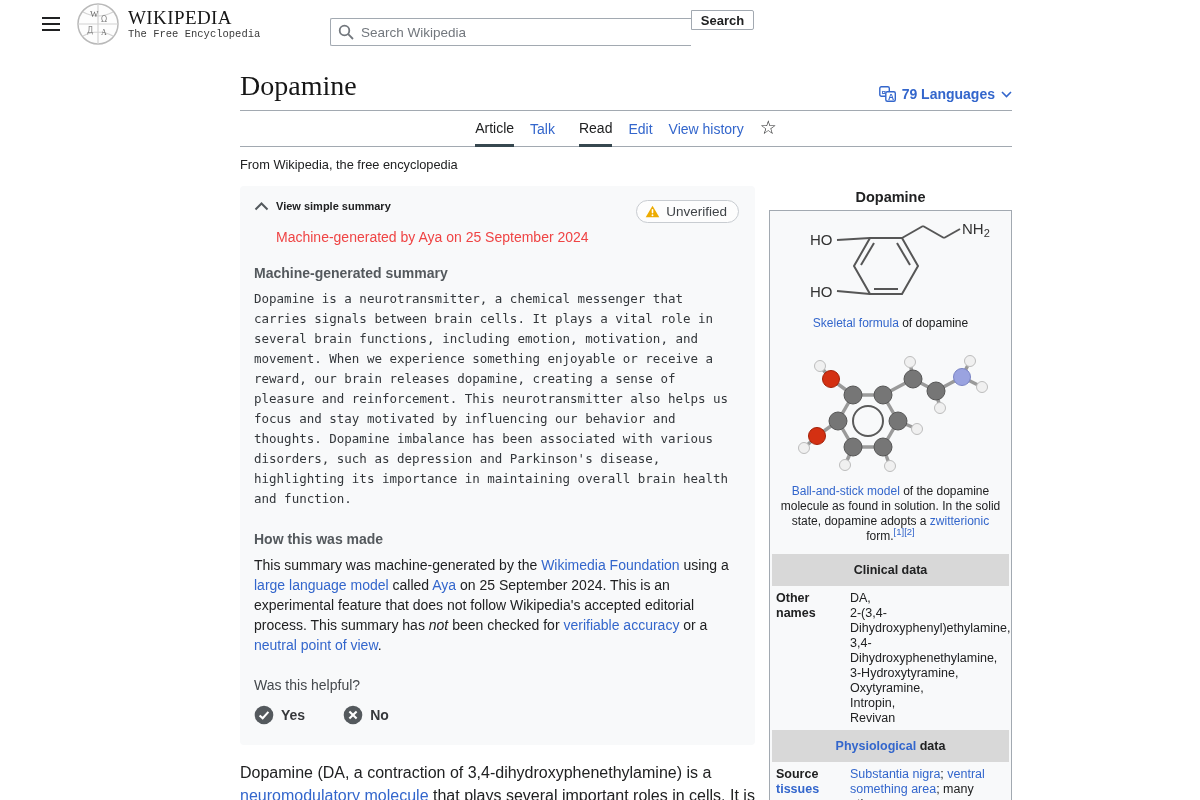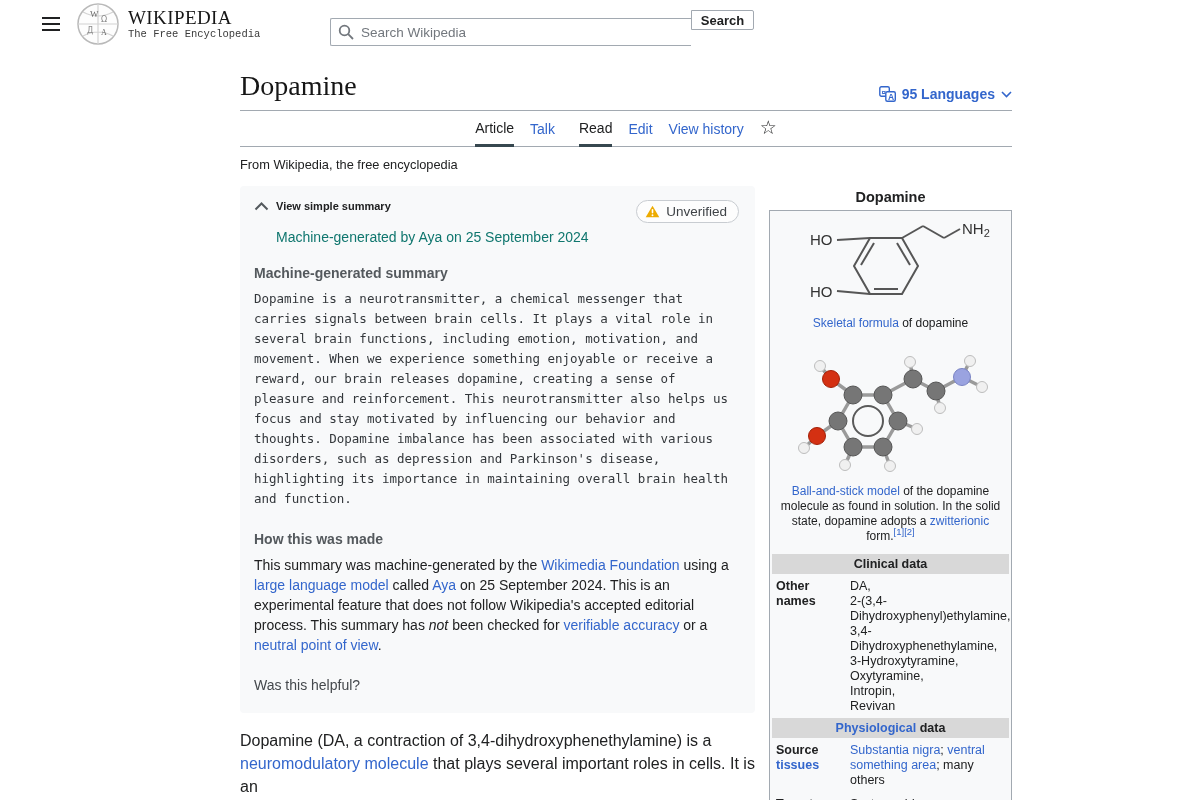--- a/index.html
+++ b/index.html
@@ -53,38 +53,38 @@
   .info-col { width:243px; font-size:12.5px; }
 
   
   .sumcard { background:#f8f9fa; border-radius:4px; padding:14px 16px 20px 14px; }
   .sum-head { display:flex; justify-content:space-between; align-items:flex-start; }
   .sum-toggle { display:flex; align-items:center; gap:7px; background:none; border:none;
     cursor:pointer; font-family:"Liberation Sans","DejaVu Sans",sans-serif; }
   .sum-toggle .t { font-size:11px; font-weight:bold; color:#202122; }
   .badge { display:flex; align-items:center; gap:6px; border:1px solid #c8ccd1; background:#fdfdfd;
     border-radius:13px; padding:3px 11px 3px 8px; font-size:13.5px; color:#3f4347; }
-  .byline { margin:6px 0 0 22px; font-size:14px; color:#0f766e; }
+  .byline { margin:6px 0 0 22px; font-size:14px; color:#ef4444; }
   .sum-h4 { margin:20px 0 8px; font-size:14px; color:#54595d; }
   .mono { font-family:"DejaVu Sans Mono","Liberation Mono",monospace; font-size:12.5px;
     line-height:20px; color:#33373b; }
   .howp { font-size:14px; line-height:20px; color:#202122; margin-top:6px; }
   .helpful { margin-top:22px; font-size:14px; color:#44484c; }
   .fbrow { margin-top:12px; display:flex; gap:38px; align-items:center; }
   .fbbtn { display:flex; align-items:center; gap:7px; background:none; border:none; cursor:pointer;
     font-weight:bold; font-size:14px; color:#36383b; font-family:"Liberation Sans","DejaVu Sans",sans-serif; }
 
   .intro { margin-top:16px; font-size:16px; line-height:23px; }
 
   
   .ib-title { text-align:center; font-weight:bold; font-size:14.5px; margin:3px 0 5px; }
   .ib-box { border:1px solid #a2a9b1; background:#f8f9fa; padding:2px; line-height:16px; }
   .ib-img { text-align:center; padding-top:8px; }
   .ib-cap { font-size:12px; line-height:15px; text-align:center; padding:3px 8px 10px; color:#202122; }
-  .ib-header { background:#d8d8d8; text-align:center; font-weight:bold; padding:2px 0; font-size:12.5px; }
+  .ib-header { background:#d8d8d8; text-align:center; font-weight:bold; padding:8px 0; font-size:12.5px; }
   .ib-row { display:flex; padding:5px 2px 4px 4px; }
   .ib-label { width:74px; flex:none; font-weight:bold; line-height:15px; }
   .ib-val { flex:1; line-height:15px; }
 </style>
 </head>
 <body>
 
 <div class="topbar">
   <button class="hamburger">
     <svg width="18" height="18" viewBox="0 0 18 18">
@@ -127,21 +127,21 @@
 
   <div class="title-row">
     <h1 class="page-title">Dopamine</h1>
     <button class="lang-btn">
       <svg width="17" height="16" viewBox="0 0 17 16">
         <rect x="0.8" y="0.8" width="9.5" height="9.5" rx="1.5" fill="none" stroke="#3366cc" stroke-width="1.4"></rect>
         <text x="2.6" y="8.6" font-size="8" fill="#3366cc" font-weight="bold" font-family="Liberation Sans,sans-serif">¤</text>
         <rect x="6.8" y="5.8" width="9.5" height="9.5" rx="1.5" fill="#fff" stroke="#3366cc" stroke-width="1.4"></rect>
         <text x="9.0" y="13.6" font-size="8.5" fill="#3366cc" font-weight="bold" font-family="Liberation Sans,sans-serif">A</text>
       </svg>
-      <span>95 Languages</span>
+      <span>79 Languages</span>
       <svg width="11" height="7" viewBox="0 0 11 7">
         <polyline points="1,1 5.5,5.5 10,1" fill="none" stroke="#3366cc" stroke-width="1.6"></polyline>
       </svg>
     </button>
   </div>
   <div class="title-hr"></div>
 
   <div class="tabs-row">
     <div class="tabs-left">
       <span class="tab active">Article</span>
@@ -180,20 +180,37 @@
         </div>
         <div class="byline">Machine-generated by Aya on 25 September 2024</div>
 
         <div class="sum-h4 b">Machine-generated summary</div>
         <div class="mono">Dopamine is a neurotransmitter, a chemical messenger that carries signals between brain cells. It plays a vital role in several brain functions, including emotion, motivation, and movement. When we experience something enjoyable or receive a reward, our brain releases dopamine, creating a sense of pleasure and reinforcement. This neurotransmitter also helps us focus and stay motivated by influencing our behavior and thoughts. Dopamine imbalance has been associated with various disorders, such as depression and Parkinson's disease, highlighting its importance in maintaining overall brain health and function.</div>
 
         <div class="sum-h4 b" style="margin-top:22px">How this was made</div>
         <div class="howp"><span>This summary was machine-generated by the </span><a href="#" class="lnk">Wikimedia Foundation</a><span> using a </span><a href="#" class="lnk">large language model</a><span> called </span><a href="#" class="lnk">Aya</a><span> on 25 September 2024. This is an experimental feature that does not follow Wikipedia's accepted editorial process. This summary has </span><span class="it">not</span><span> been checked for </span><a href="#" class="lnk">verifiable accuracy</a><span> or a </span><a href="#" class="lnk">neutral point of view</a><span>.</span></div>
 
         <div class="helpful">Was this helpful?</div>
+        <div class="fbrow">
+          <button class="fbbtn">
+            <svg width="20" height="20" viewBox="0 0 20 20">
+              <circle cx="10" cy="10" r="9.3" fill="#54595d"></circle>
+              <polyline points="5.6,10.4 8.7,13.3 14.4,6.9" fill="none" stroke="#fff" stroke-width="2.1"></polyline>
+            </svg>
+            <span>Yes</span>
+          </button>
+          <button class="fbbtn">
+            <svg width="20" height="20" viewBox="0 0 20 20">
+              <circle cx="10" cy="10" r="9.3" fill="#54595d"></circle>
+              <line x1="6.4" y1="6.4" x2="13.6" y2="13.6" stroke="#fff" stroke-width="2.1"></line>
+              <line x1="13.6" y1="6.4" x2="6.4" y2="13.6" stroke="#fff" stroke-width="2.1"></line>
+            </svg>
+            <span>No</span>
+          </button>
+        </div>
       </div>
 
       <p class="intro"><span>Dopamine (DA, a contraction of 3,4-dihydroxyphenethylamine) is a </span><a href="#" class="lnk">neuromodulatory molecule</a><span> that plays several important roles in cells. It is an </span></p>
     </div>
 
     <div class="info-col">
       <div class="ib-title">Dopamine</div>
       <div class="ib-box">
 
         <div class="ib-img">

